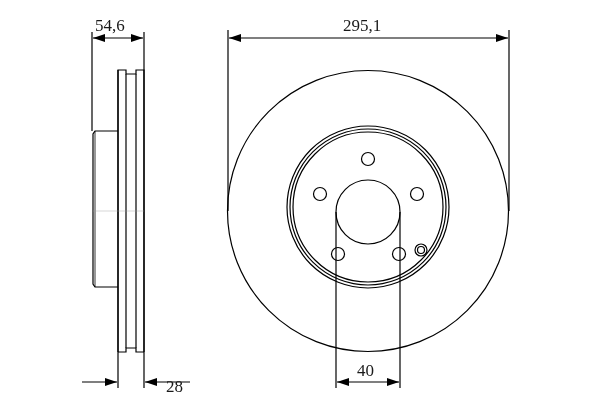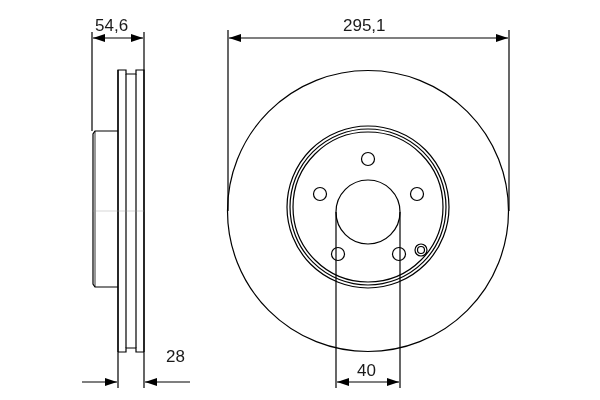--- a/index.html
+++ b/index.html
@@ -1,18 +1,18 @@
 <!DOCTYPE html>
 <html><head>
 <meta charset="utf-8">
 <style>
   html, body { margin: 0; padding: 0; background: #ffffff; }
   body { width: 600px; height: 400px; overflow: hidden; position: relative; font-family: "Liberation Sans", sans-serif; }
   #drawing { position: absolute; left: 0; top: 0; }
-  .dim-label { position: absolute; font-family: Liberation Sans, sans-serif; font-size: 17px; color: #1a1a1a; line-height: 1; white-space: nowrap; }
+  .dim-label { position: absolute; font-family: Liberation Serif, serif; font-size: 17px; color: #1a1a1a; line-height: 1; white-space: nowrap; }
 </style>
 </head>
 <body>
 
 <svg id="drawing" width="600" height="400" viewBox="0 0 600 400" xmlns="http://www.w3.org/2000/svg">
   <defs>
     <marker id="arrow" viewBox="0 0 12 8" refX="12" refY="4" markerWidth="12" markerHeight="8" orient="auto-start-reverse" markerUnits="userSpaceOnUse">
       <path d="M0,0 L12,4 L0,8 Z" fill="#000"></path>
     </marker>
   </defs>
@@ -59,15 +59,15 @@
 
     <line x1="228" y1="30" x2="228" y2="211"></line>
     <line x1="509" y1="30" x2="509" y2="211"></line>
   </g>
 
   <line x1="229" y1="38" x2="508" y2="38" stroke="#000" stroke-width="1.2" marker-start="url(#arrow)" marker-end="url(#arrow)"></line>
   <line x1="337" y1="382" x2="399" y2="382" stroke="#000" stroke-width="1.2" marker-start="url(#arrow)" marker-end="url(#arrow)"></line>
 </svg>
 
 <div class="dim-label" style="left:95px; top:17px;">54,6</div>
-<div class="dim-label" style="left:166px; top:348px;">28</div>
+<div class="dim-label" style="left:166px; top:378px;">28</div>
 <div class="dim-label" style="left:343px; top:17px;text-align:center;">295,1</div>
 <div class="dim-label" style="left:357px; top:362px;">40</div>
 
 </body></html>

